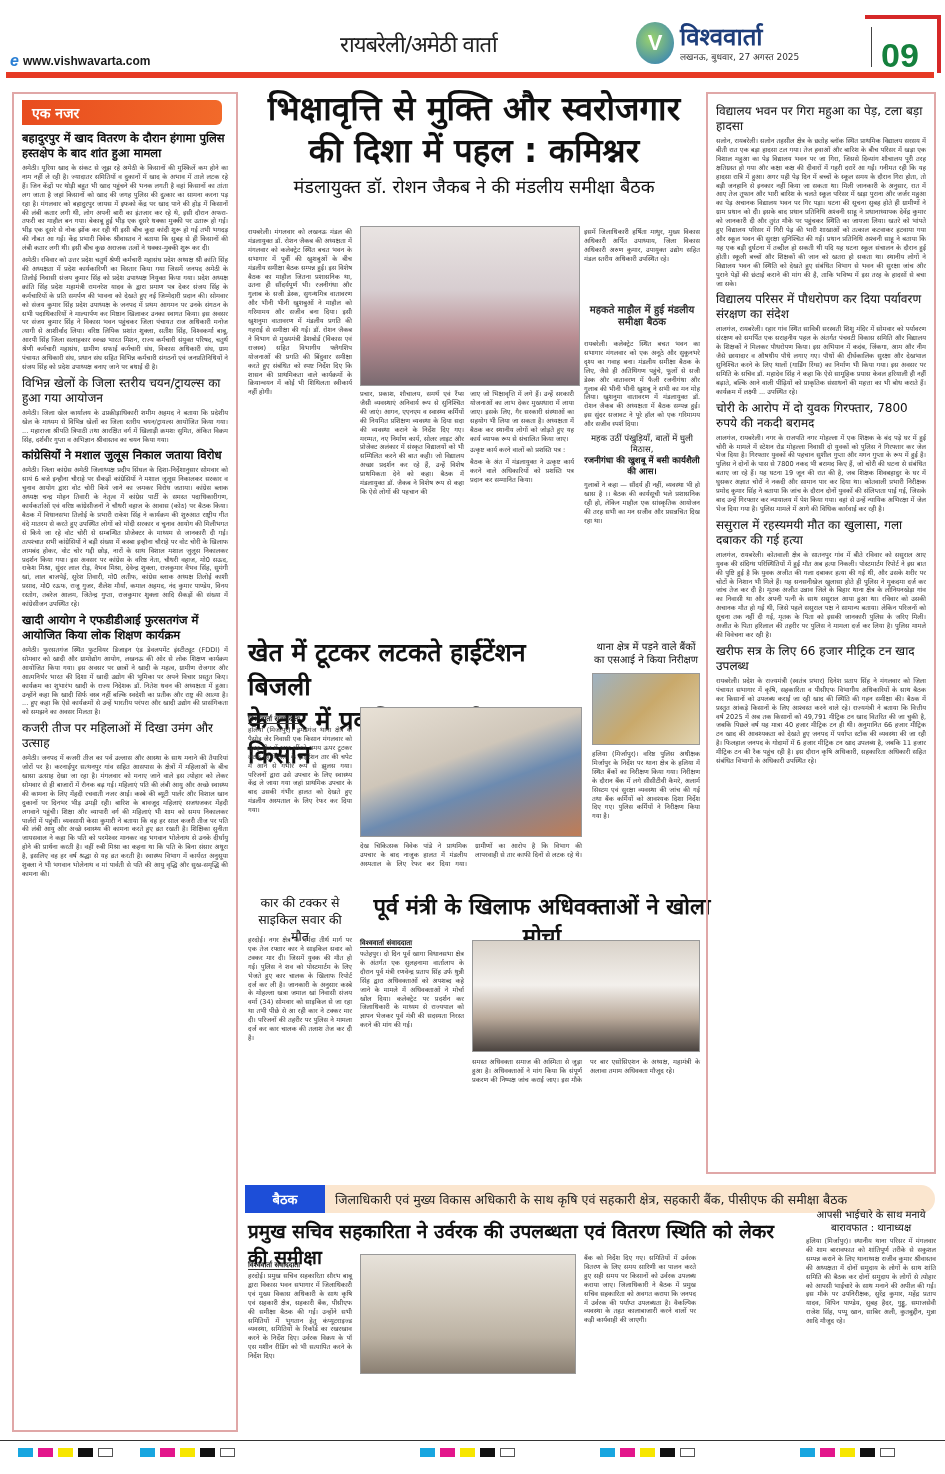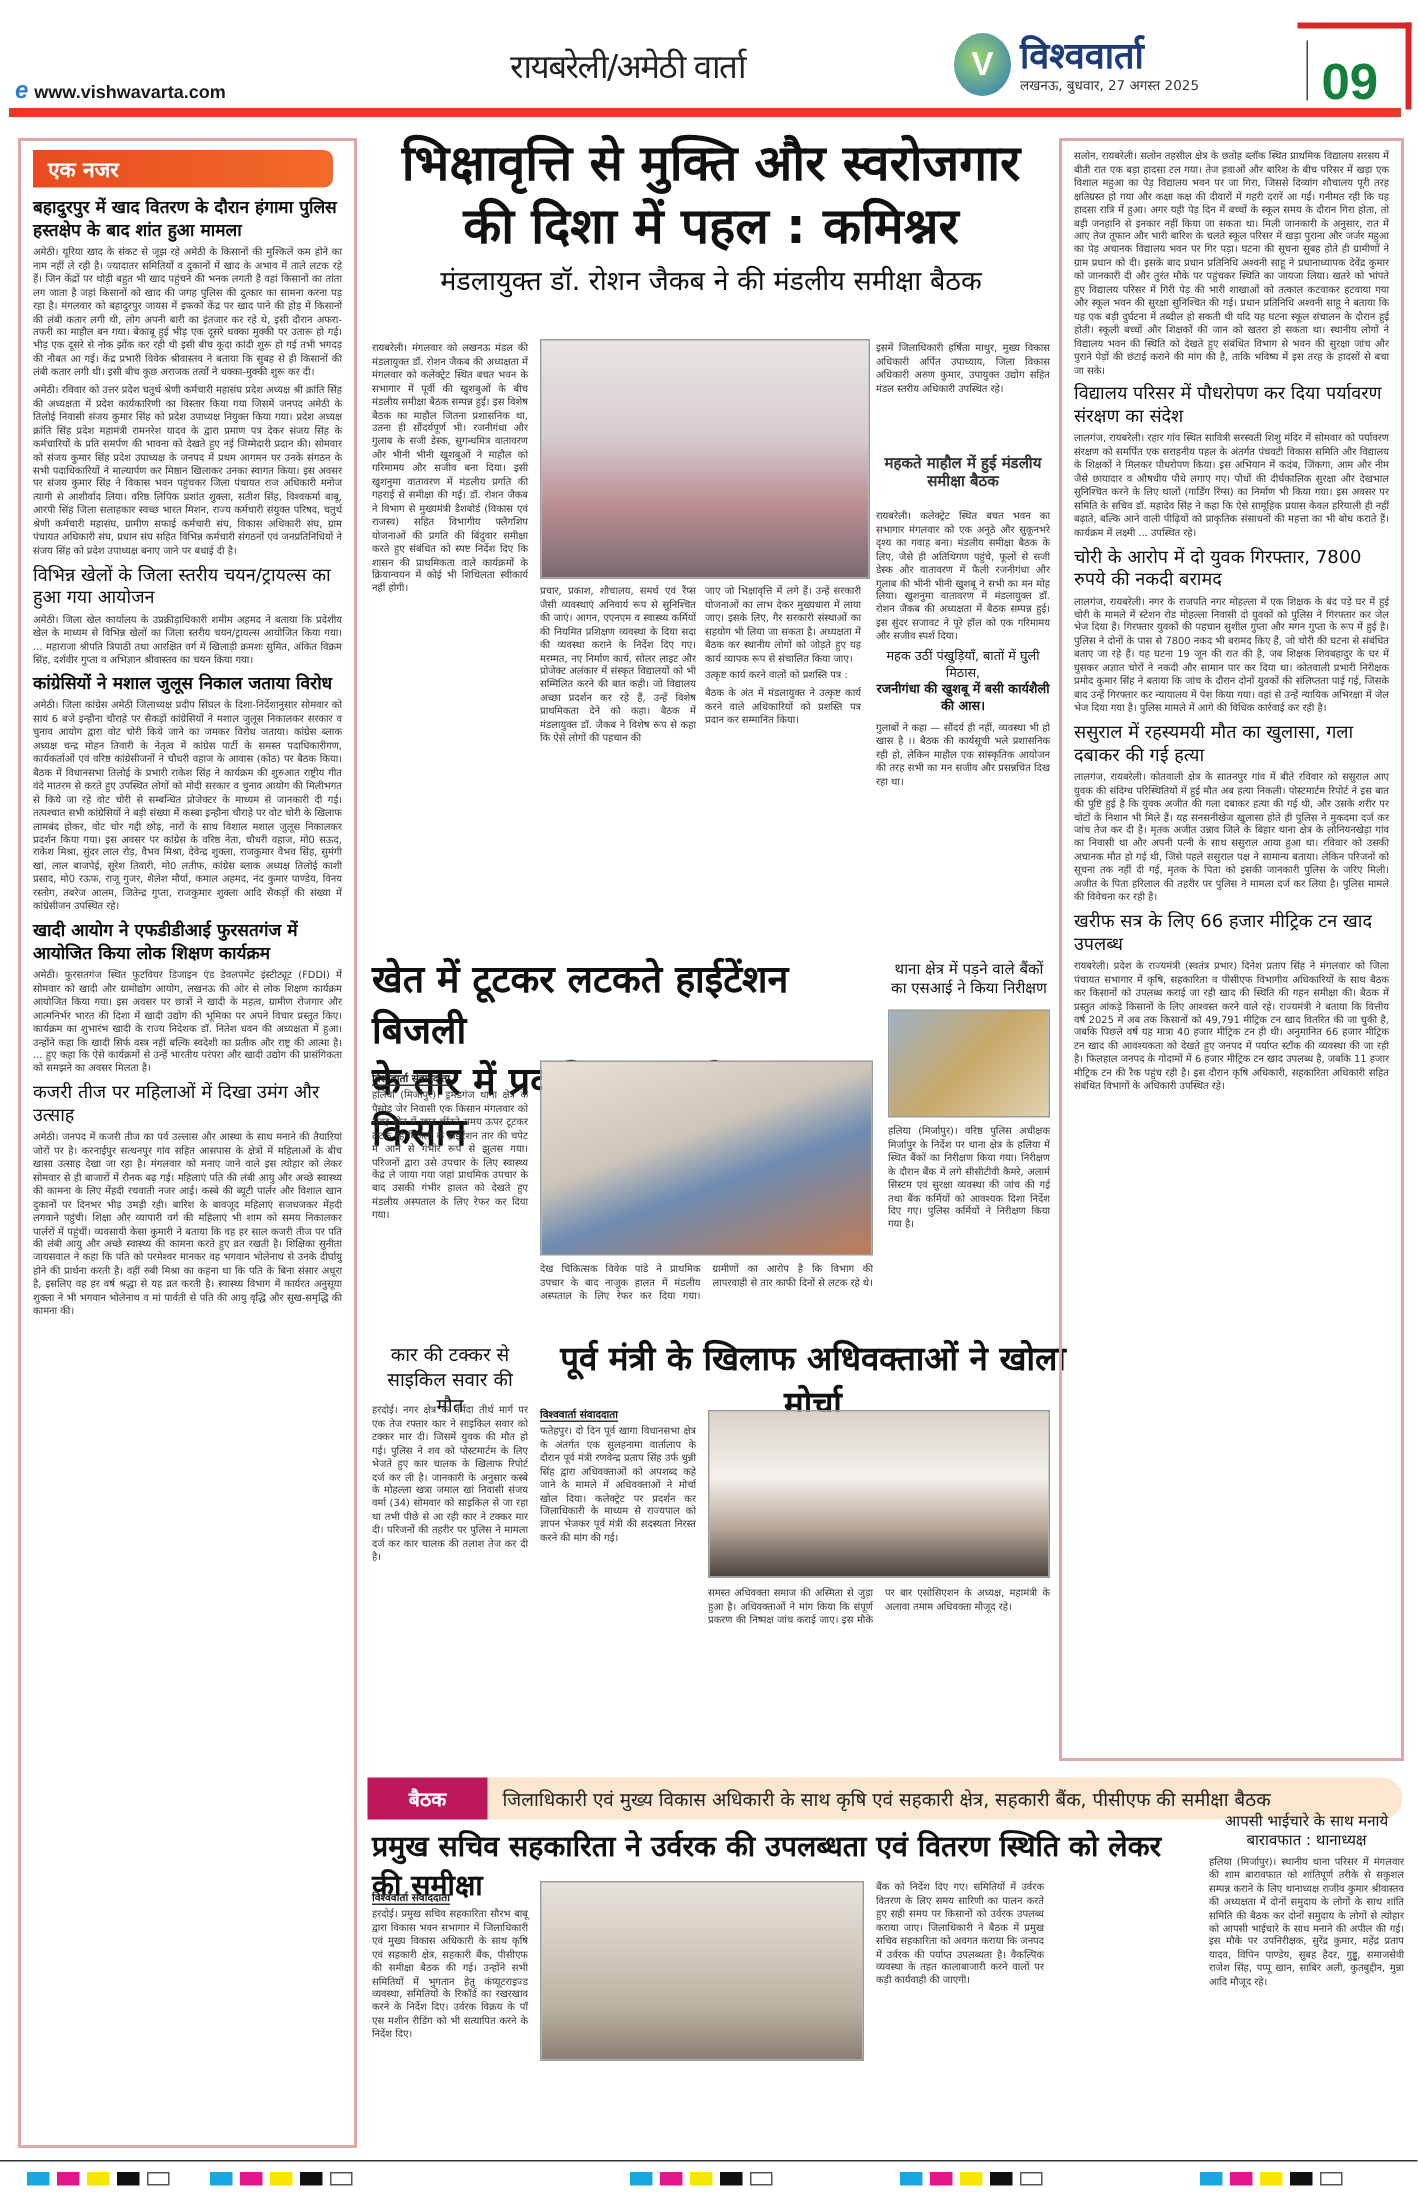--- a/index.html
+++ b/index.html
@@ -17,21 +17,21 @@
 .redbar{position:absolute;left:6px;top:72px;width:928px;height:6px;background:#e63a25}
 .box{position:absolute;border:2px solid #e0a7a7;padding:6px 8px}
 .tag{background:linear-gradient(90deg,#e84c1e,#f26a2a);color:#fff;font:bold 14px "DejaVu Sans",sans-serif;padding:3px 10px;border-radius:0 6px 6px 0;width:200px;margin-bottom:6px}
 h3{font:bold 11.5px "DejaVu Sans",sans-serif;line-height:15px;margin:4px 0 3px;color:#111}
 h3.n{font-weight:normal;font-size:12px}
 p{font-size:6.6px;line-height:8.9px;color:#333;text-align:justify;margin-bottom:3px}
 .hl{position:absolute;text-align:center;color:#111;font-weight:bold}
 .photo{position:absolute;background:linear-gradient(135deg,#c9c0b2,#8b7f73 40%,#d7d2c9 70%,#6f6a66);border:1px solid #999}
 .by{font-size:7px;font-weight:bold;border-bottom:1px solid #333;margin-bottom:2px;display:inline-block}
 .band{position:absolute;left:245px;top:1185px;width:690px;height:28px;background:#fbe6cf;border-radius:0 14px 14px 0;display:flex;align-items:center}
-.band .lbl{background:#be185d;color:#fff;width:80px;height:28px;display:flex;align-items:center;justify-content:center;font:bold 13px "DejaVu Sans",sans-serif}
+.band .lbl{background:#1d4ed8;color:#fff;width:80px;height:28px;display:flex;align-items:center;justify-content:center;font:bold 13px "DejaVu Sans",sans-serif}
 .band .t{font-size:12.5px;padding-left:10px;color:#222}
 .reg{position:absolute;top:1448px;display:flex;gap:5px}
 .reg span{width:15px;height:9px;display:inline-block}
 .rule{position:absolute;left:0;top:1440px;width:945px;height:1px;background:#333}
 </style>
 </head>
 <body>
 
 <div class="mast">
   <div class="web">
@@ -125,20 +125,21 @@
 <div class="hl" style="left:372px;top:892px;width:340px;font-size:22px;line-height:30px;text-align:center">पूर्व मंत्री के खिलाफ अधिवक्ताओं ने खोला मोर्चा</div>
 <div style="position:absolute;left:360px;top:930px;width:104px">
   <div class="by">विश्ववार्ता संवाददाता</div>
   <p>फतेहपुर। दो दिन पूर्व खागा विधानसभा क्षेत्र के अंतर्गत एक सुलहनामा वार्तालाप के दौरान पूर्व मंत्री रणवेन्द्र प्रताप सिंह उर्फ धुन्नी सिंह द्वारा अधिवक्ताओं को अपशब्द कहे जाने के मामले में अधिवक्ताओं ने मोर्चा खोल दिया। कलेक्ट्रेट पर प्रदर्शन कर जिलाधिकारी के माध्यम से राज्यपाल को ज्ञापन भेजकर पूर्व मंत्री की सदस्यता निरस्त करने की मांग की गई।</p>
 </div>
 <div class="photo" style="left:472px;top:940px;width:228px;height:112px;background:linear-gradient(180deg,#d9d2c9,#f3f0ec 40%,#b9a99a 70%,#4b4440)"></div>
 <p style="position:absolute;left:472px;top:1058px;width:228px;column-count:2;column-gap:8px">समस्त अधिवक्ता समाज की अस्मिता से जुड़ा हुआ है। अधिवक्ताओं ने मांग किया कि संपूर्ण प्रकरण की निष्पक्ष जांच कराई जाए। इस मौके पर बार एसोसिएशन के अध्यक्ष, महामंत्री के अलावा तमाम अधिवक्ता मौजूद रहे।</p>
 
 <div class="box" style="left:706px;top:92px;width:230px;height:1082px">
   <div>
+      <h3 class="n">विद्यालय भवन पर गिरा महुआ का पेड़, टला बड़ा हादसा</h3>
       <p>सलोन, रायबरेली। सलोन तहसील क्षेत्र के छतोह ब्लॉक स्थित प्राथमिक विद्यालय सरसय में बीती रात एक बड़ा हादसा टल गया। तेज हवाओं और बारिश के बीच परिसर में खड़ा एक विशाल महुआ का पेड़ विद्यालय भवन पर जा गिरा, जिससे दिव्यांग शौचालय पूरी तरह क्षतिग्रस्त हो गया और कक्षा कक्ष की दीवारों में गहरी दरारें आ गईं। गनीमत रही कि यह हादसा रात्रि में हुआ। अगर यही पेड़ दिन में बच्चों के स्कूल समय के दौरान गिरा होता, तो बड़ी जनहानि से इनकार नहीं किया जा सकता था। मिली जानकारी के अनुसार, रात में आए तेज तूफान और भारी बारिश के चलते स्कूल परिसर में खड़ा पुराना और जर्जर महुआ का पेड़ अचानक विद्यालय भवन पर गिर पड़ा। घटना की सूचना सुबह होते ही ग्रामीणों ने ग्राम प्रधान को दी। इसके बाद प्रधान प्रतिनिधि अश्वनी साहू ने प्रधानाध्यापक देवेंद्र कुमार को जानकारी दी और तुरंत मौके पर पहुंचकर स्थिति का जायजा लिया। खतरे को भांपते हुए विद्यालय परिसर में गिरी पेड़ की भारी शाखाओं को तत्काल कटवाकर हटवाया गया और स्कूल भवन की सुरक्षा सुनिश्चित की गई। प्रधान प्रतिनिधि अश्वनी साहू ने बताया कि यह एक बड़ी दुर्घटना में तब्दील हो सकती थी यदि यह घटना स्कूल संचालन के दौरान हुई होती। स्कूली बच्चों और शिक्षकों की जान को खतरा हो सकता था। स्थानीय लोगों ने विद्यालय भवन की स्थिति को देखते हुए संबंधित विभाग से भवन की सुरक्षा जांच और पुराने पेड़ों की छंटाई कराने की मांग की है, ताकि भविष्य में इस तरह के हादसों से बचा जा सके।</p>
     </div>
   <div>
       <h3 class="n">विद्यालय परिसर में पौधरोपण कर दिया पर्यावरण संरक्षण का संदेश</h3>
       <p>लालगंज, रायबरेली। रहार गांव स्थित सावित्री सरस्वती शिशु मंदिर में सोमवार को पर्यावरण संरक्षण को समर्पित एक सराहनीय पहल के अंतर्गत पंचवटी विकास समिति और विद्यालय के शिक्षकों ने मिलकर पौधरोपण किया। इस अभियान में कदंब, जिंकगा, आम और नीम जैसे छायादार व औषधीय पौधे लगाए गए। पौधों की दीर्घकालिक सुरक्षा और देखभाल सुनिश्चित करने के लिए थालों (गार्डिंग रिंग्स) का निर्माण भी किया गया। इस अवसर पर समिति के सचिव डॉ. महादेव सिंह ने कहा कि ऐसे सामूहिक प्रयास केवल हरियाली ही नहीं बढ़ाते, बल्कि आने वाली पीढ़ियों को प्राकृतिक संसाधनों की महत्ता का भी बोध कराते हैं। कार्यक्रम में लक्ष्मी ... उपस्थित रहे।</p>
     </div>
   <div>
       <h3 class="n">चोरी के आरोप में दो युवक गिरफ्तार, 7800 रुपये की नकदी बरामद</h3>
       <p>लालगंज, रायबरेली। नगर के राजपति नगर मोहल्ला में एक शिक्षक के बंद पड़े घर में हुई चोरी के मामले में स्टेशन रोड मोहल्ला निवासी दो युवकों को पुलिस ने गिरफ्तार कर जेल भेज दिया है। गिरफ्तार युवकों की पहचान सुशील गुप्ता और मगन गुप्ता के रूप में हुई है। पुलिस ने दोनों के पास से 7800 नकद भी बरामद किए हैं, जो चोरी की घटना से संबंधित बताए जा रहे हैं। यह घटना 19 जून की रात की है, जब शिक्षक शिवबहादुर के घर में घुसकर अज्ञात चोरों ने नकदी और सामान पार कर दिया था। कोतवाली प्रभारी निरीक्षक प्रमोद कुमार सिंह ने बताया कि जांच के दौरान दोनों युवकों की संलिप्तता पाई गई, जिसके बाद उन्हें गिरफ्तार कर न्यायालय में पेश किया गया। वहां से उन्हें न्यायिक अभिरक्षा में जेल भेज दिया गया है। पुलिस मामले में आगे की विधिक कार्रवाई कर रही है।</p>
     </div>

